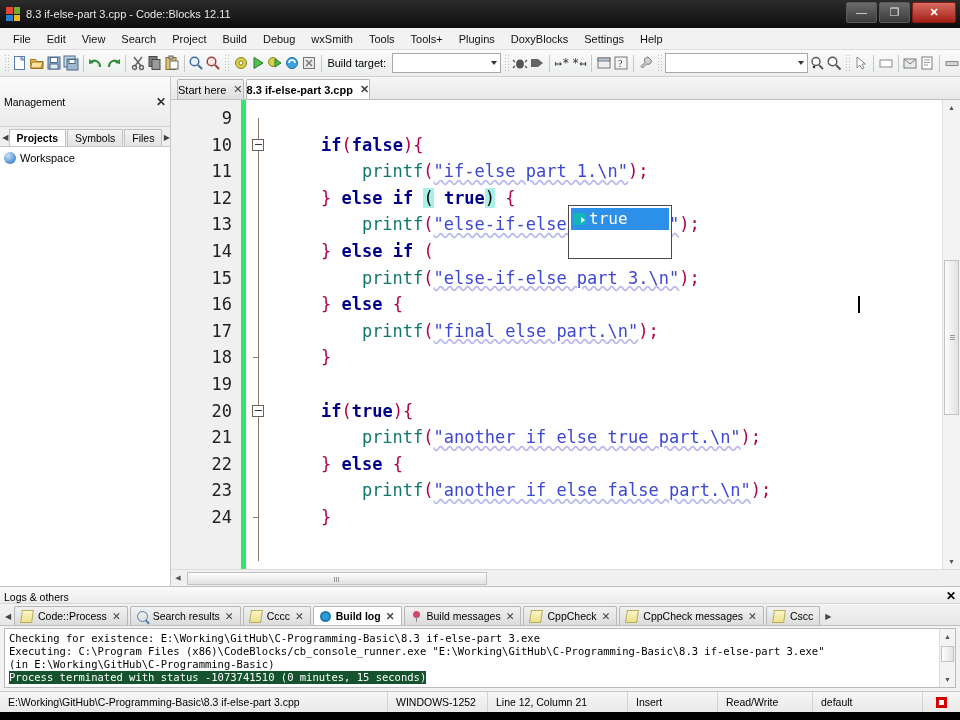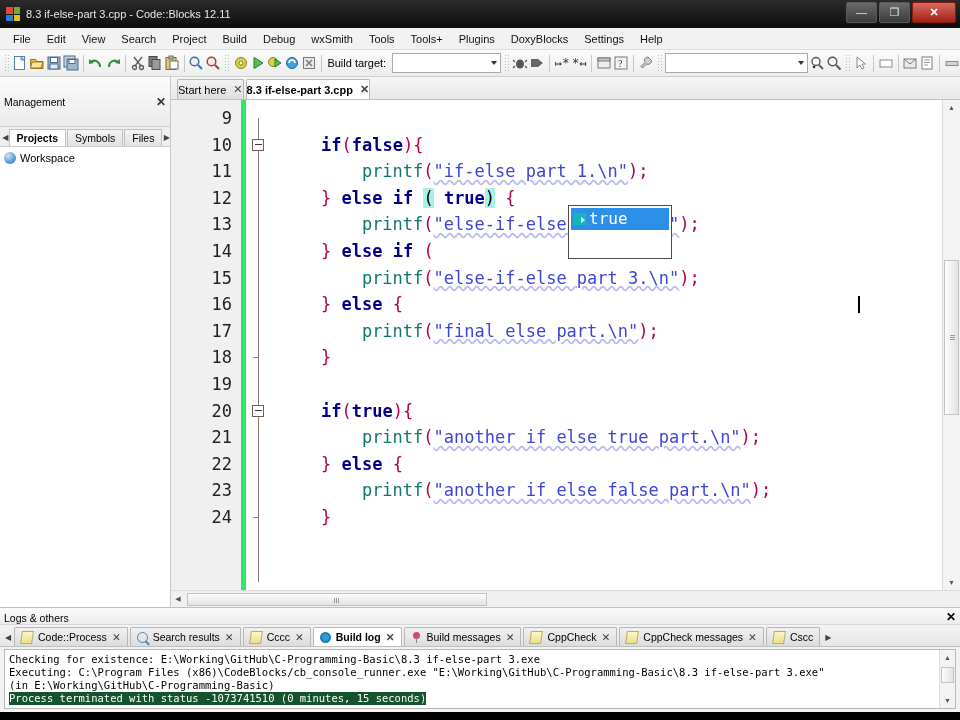--- a/index.html
+++ b/index.html
@@ -613,14 +613,27 @@
       <div class="logscroll">
         <div class="sbtn">▲</div>
         <div class="logtrack">
           <div class="logthumb"></div>
         </div>
         <div class="sbtn">▼</div>
       </div>
     </div>
   </div>
 
+  <div class="statusbar">
+    <div class="scell path">E:\Working\GitHub\C-Programming-Basic\8.3 if-else-part 3.cpp</div>
+    <div class="scell enc">WINDOWS-1252</div>
+    <div class="scell pos">Line 12, Column 21</div>
+    <div class="scell ins">Insert</div>
+    <div class="scell rw">Read/Write</div>
+    <div class="scell def">default</div>
+    <div class="scell last">
+      <span class="rdot">
+          <i></i>
+        </span>
+    </div>
+  </div>
   <div class="bottomblack"></div>
 </div>
 
 </body></html>

